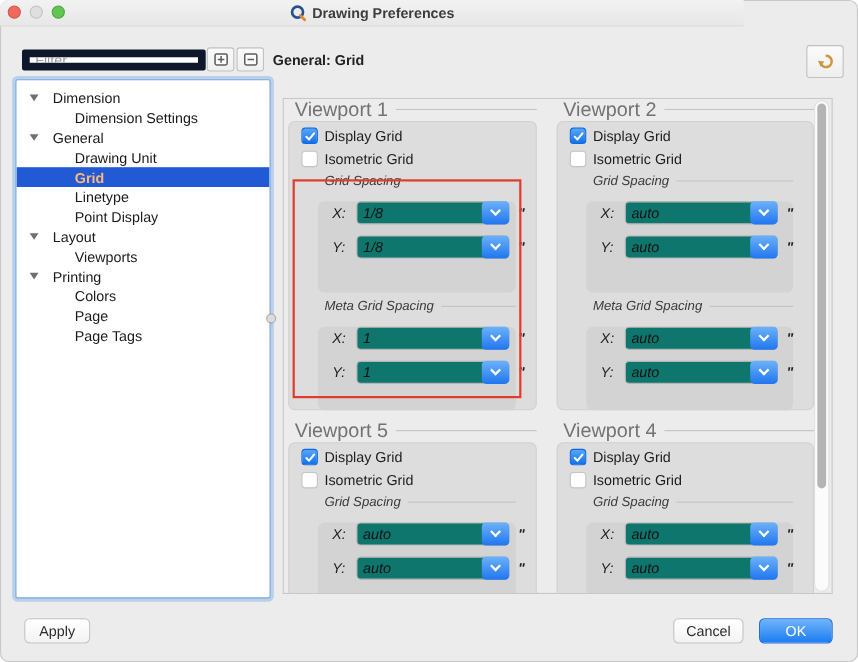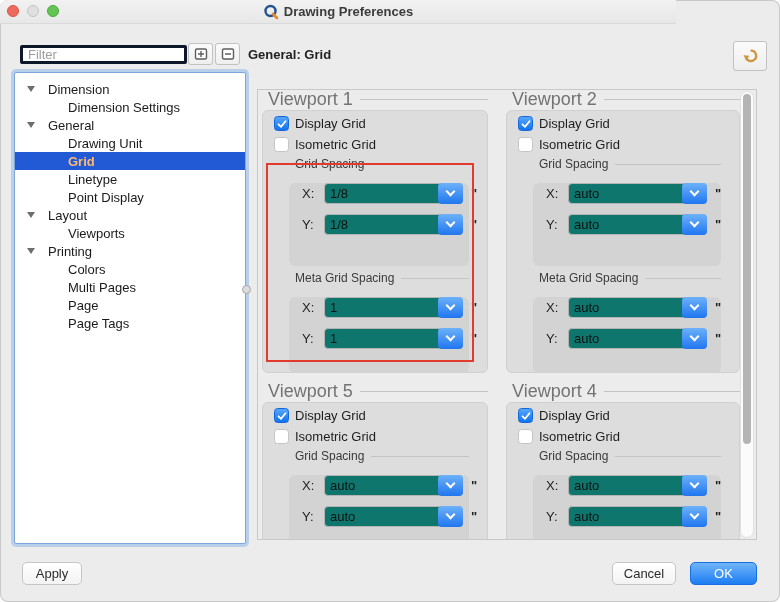--- a/index.html
+++ b/index.html
@@ -19,21 +19,21 @@
   .traffic { position:absolute; left:7px; top:5px; display:flex; gap:8px; }
   .light { width:12px; height:12px; border-radius:50%; }
   .light.red   { background:#ee6a5f; border:1px solid #d55549; }
   .light.gray  { background:#dfdfdf; border:1px solid #c3c3c3; }
   .light.green { background:#62c554; border:1px solid #48a83b; }
   .titlewrap { display:flex; align-items:center; gap:5px; }
   .titletext { font-size:13px; font-weight:700; color:#3c3c3c; }
   
   .filter-input {
     position:absolute; left:20px; top:45px; width:167px; height:19px;
-    border:3px solid #0f172a; border-radius:2px; background:#fff;
+    border:7px solid #0f172a; border-radius:2px; background:#fff;
     font-size:13px; padding:0 5px; color:#333; font-family:"Liberation Sans",sans-serif;
   }
   .filter-input::placeholder { color:#9c9c9c; }
   .treebtn {
     position:absolute; top:43px; width:25px; height:22px;
     background:linear-gradient(#fbfbfb,#efefef); border:1px solid #c2c2c2;
     border-radius:3px; display:flex; align-items:center; justify-content:center;
   }
   .treebtn.b1 { left:188px; }
   .treebtn.b2 { left:215px; }
@@ -81,21 +81,21 @@
     background:#dddddd; border:1px solid #d0d0d0; border-radius:6px;
     padding:5px 0 0 11px; height:263px;
   }
   .cbrow { display:flex; align-items:center; height:15px; margin-bottom:6px; }
   .checkbox {
     width:15px; height:15px; border-radius:3.5px; background:#fff;
     border:1px solid #c4c4c4; display:flex; align-items:center; justify-content:center; flex:none;
   }
   .checkbox.checked { background:linear-gradient(#57a7f9,#1272ec); border:1px solid #1168dc; }
   .cblabel { font-size:13px; color:#1d1d1f; margin-left:6px; }
-  .subgroup { margin:5px 18px 0 15px; }
+  .subgroup { margin:5px 18px 0 15px;font-style:italic; }
   .subtitle { display:flex; align-items:center; height:12px; }
   .st-text { font-size:12px; color:#3a3a3a; padding-left:6px; white-space:nowrap; }
   .subpanel { margin-top:2px; background:#d3d3d3; border-radius:6px; height:83px; }
   .subpanel.meta { height:76px; }
   .frow { display:flex; align-items:center; padding:0 8px 0 13px; margin-top:13px; }
   .frow + .frow { margin-top:10px; }
   .flabel { font-size:13px; color:#1d1d1f; width:18px; flex:none; }
   .combo {
     position:relative; width:139px; height:21px; flex:none; margin-left:4px;
     background:#0f766e; border:1px solid #b4b4b4; border-radius:4px;
@@ -208,23 +208,20 @@
     <div class="trow">
       <span class="tri">
           <span class="tri-shape"></span>
         </span>
       <span class="tlabel">Printing</span>
     </div>
     <div class="trow child">
       <span class="tlabel">Colors</span>
     </div>
     <div class="trow child">
-      <span class="tlabel">Multi Pages</span>
-    </div>
-    <div class="trow child">
       <span class="tlabel">Page</span>
     </div>
     <div class="trow child">
       <span class="tlabel">Page Tags</span>
     </div>
   </div>
   <div class="splitter-dot"></div>
 
   <div class="mainframe">
     <div class="scrollport">

